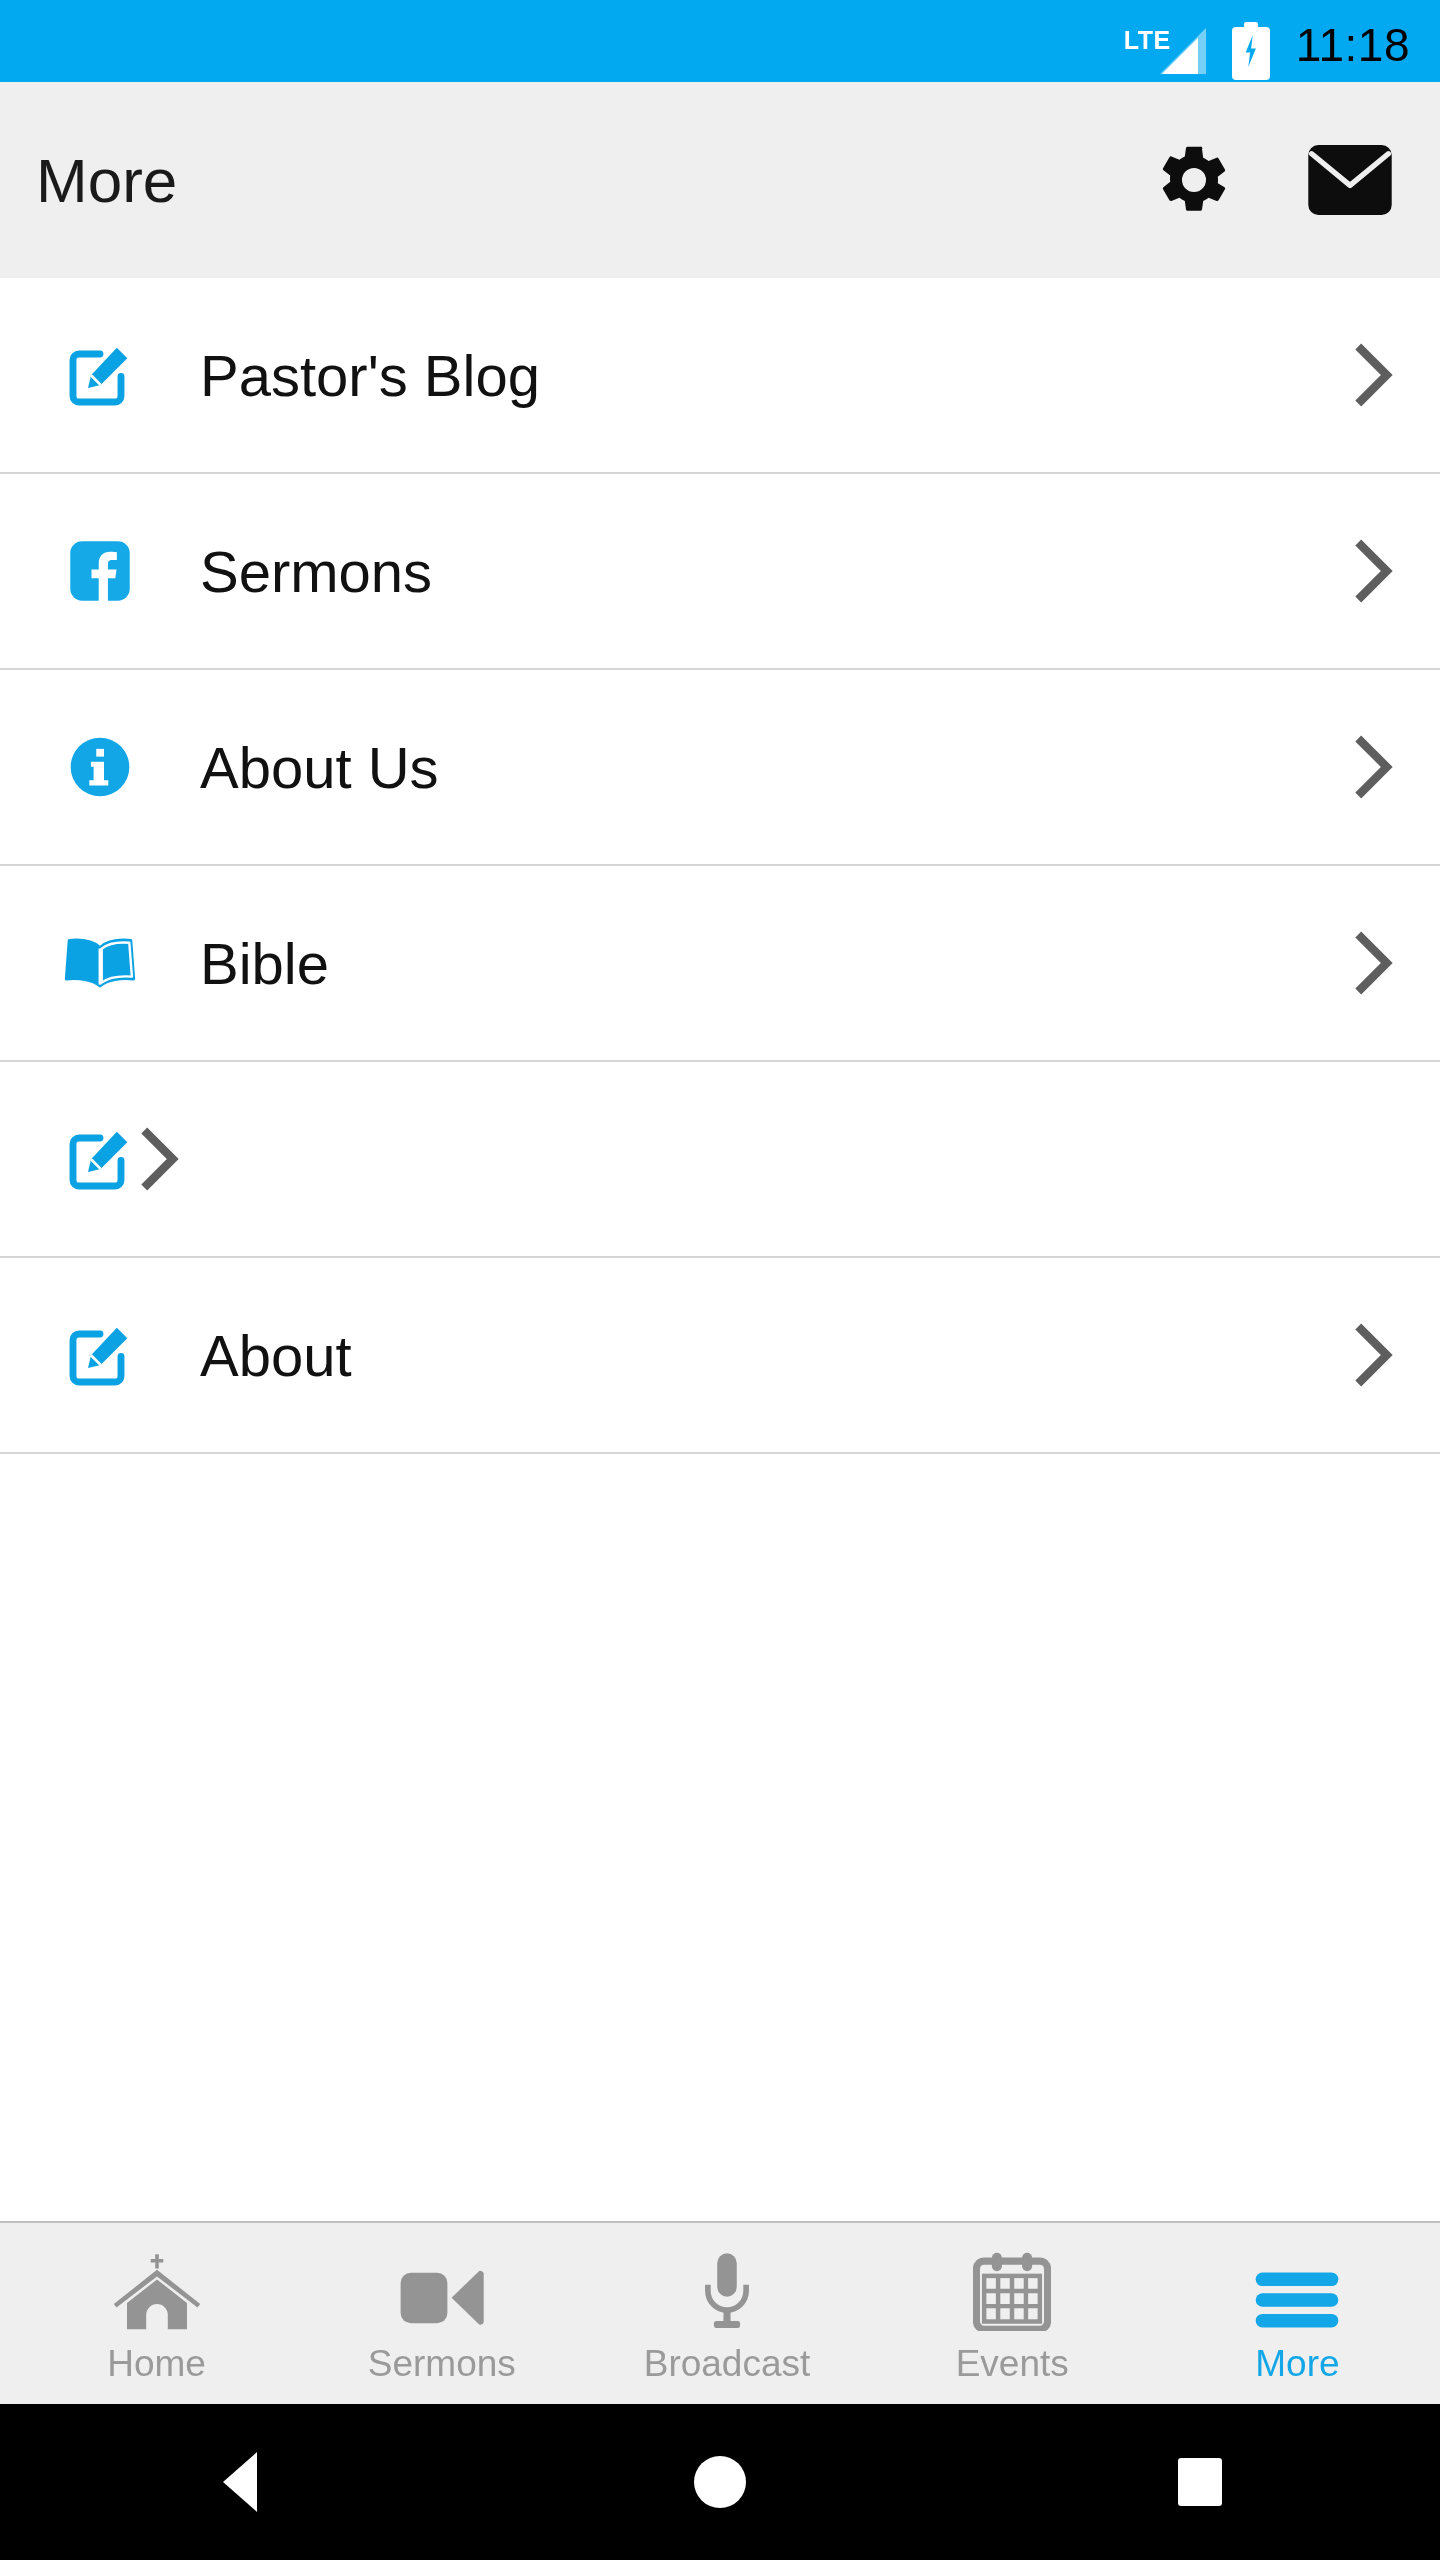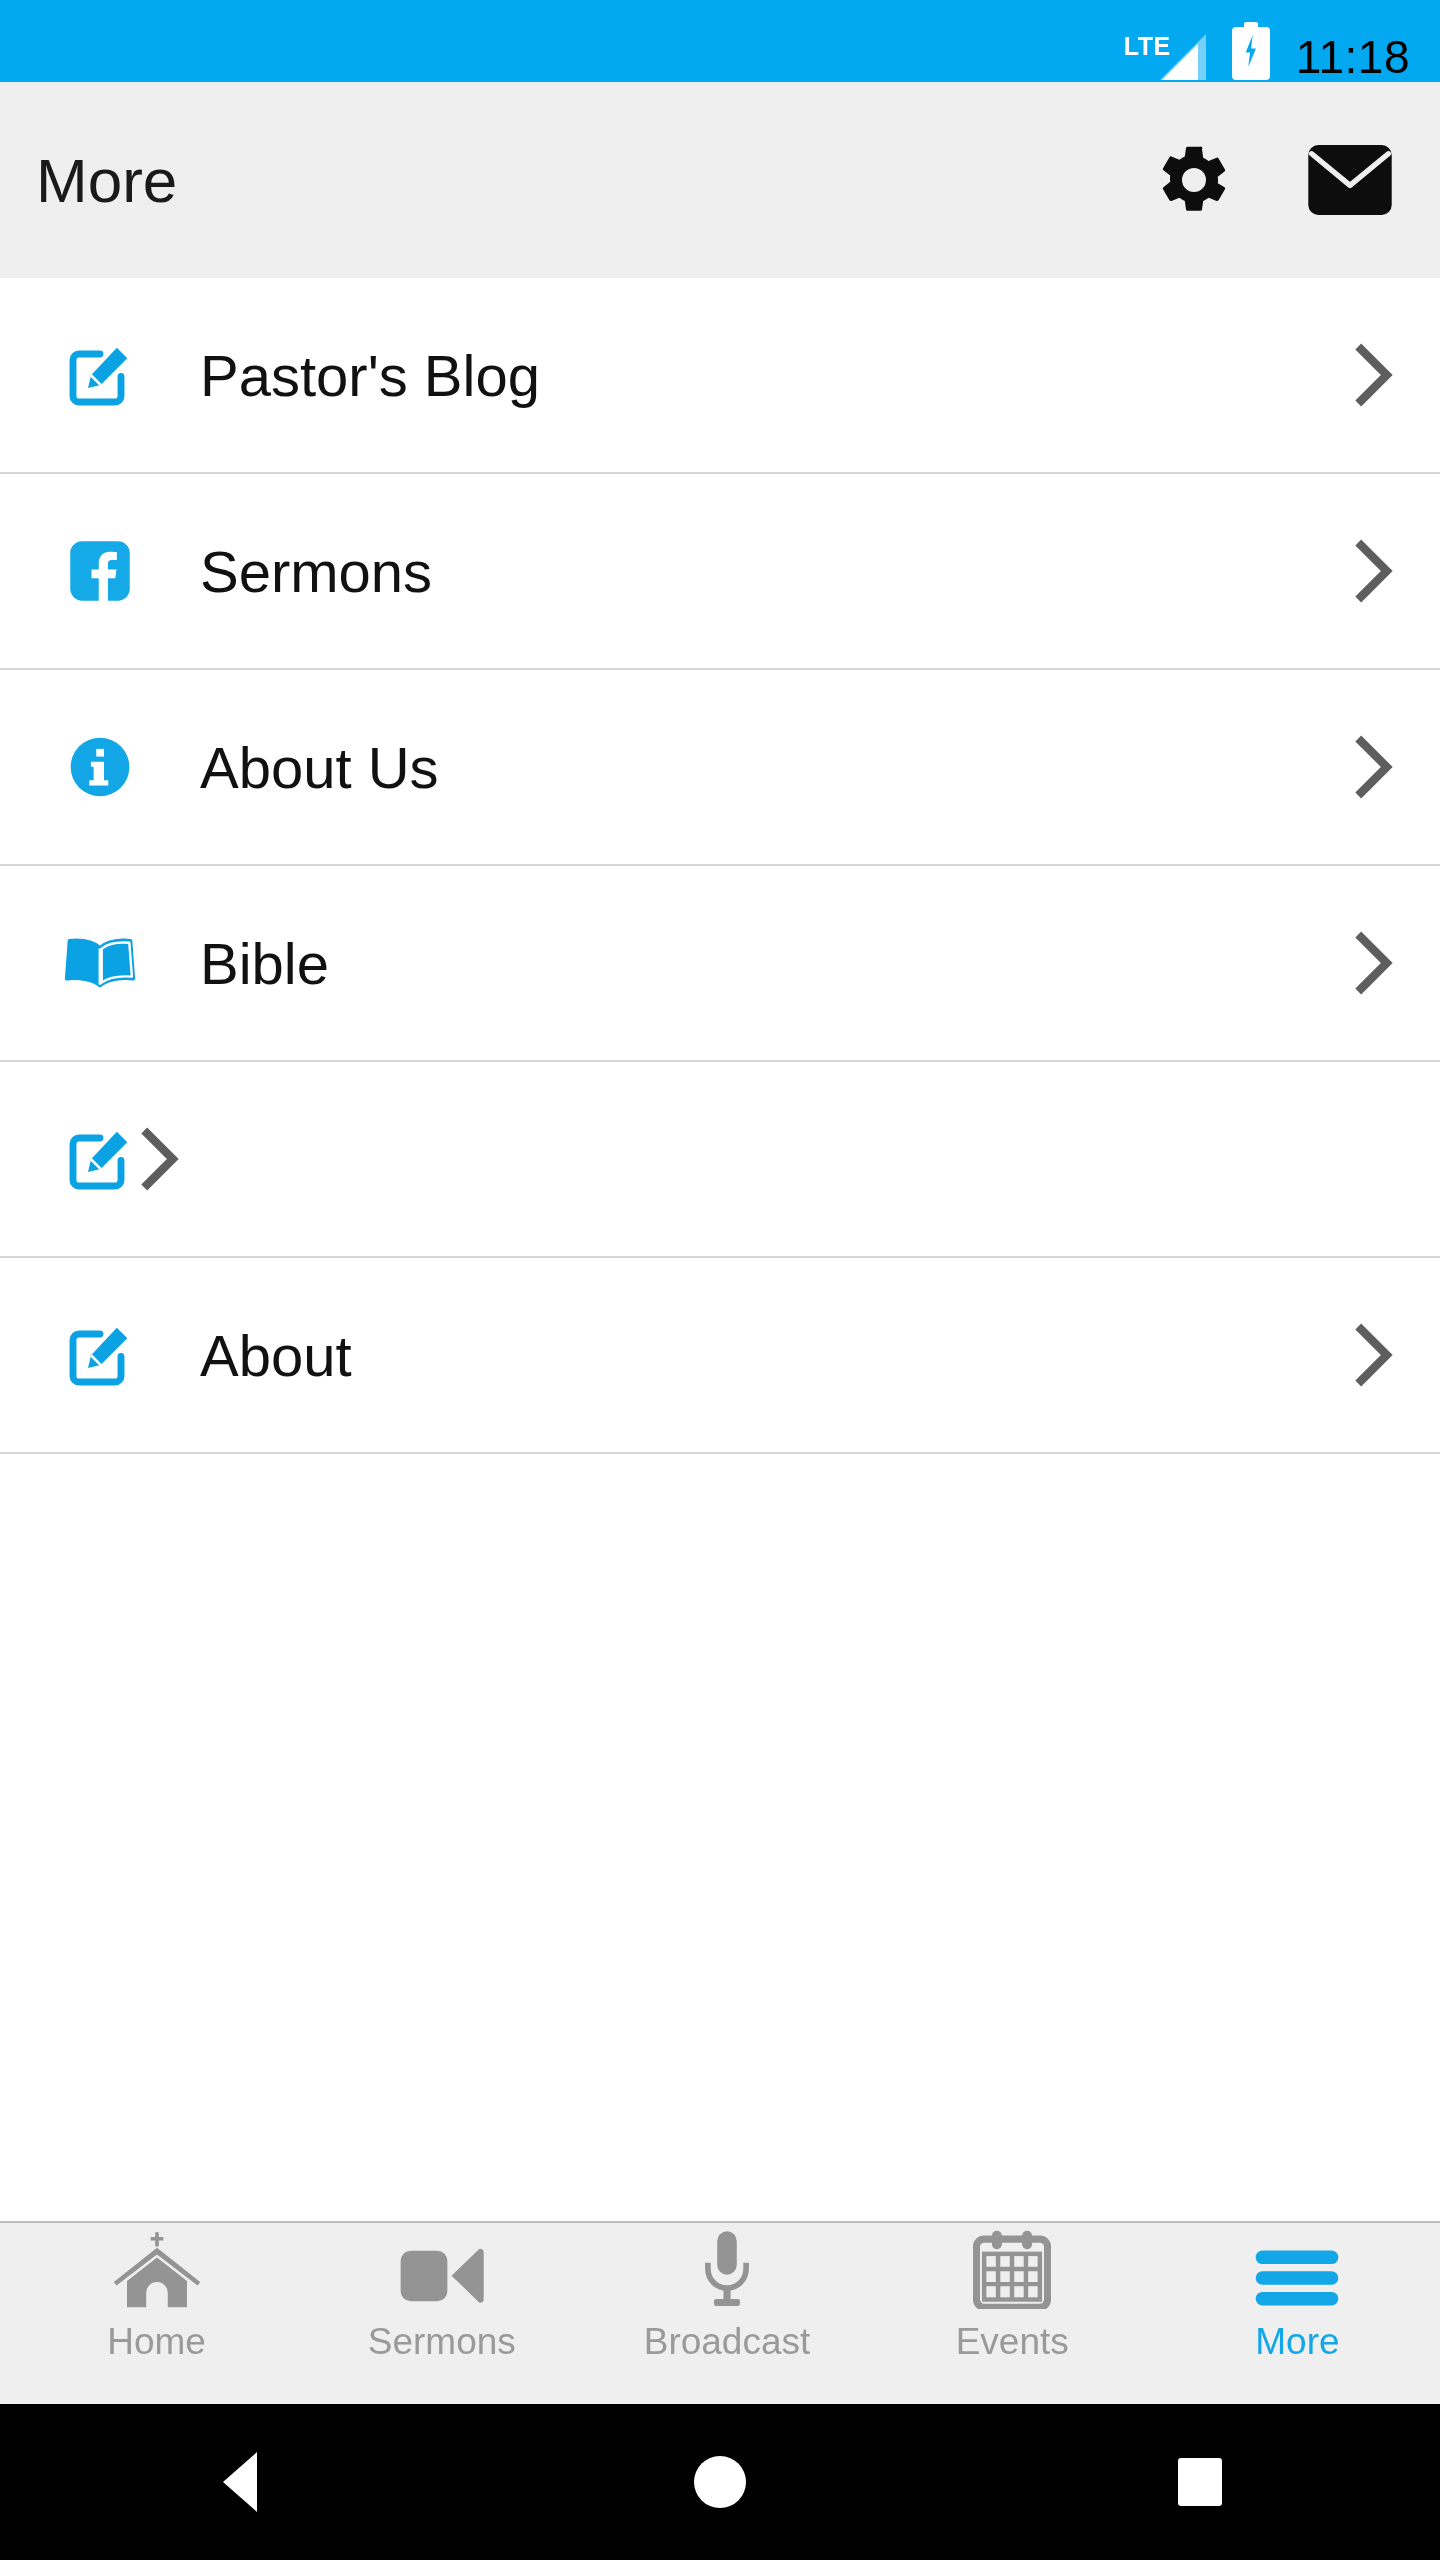--- a/index.html
+++ b/index.html
@@ -10,21 +10,21 @@
     overflow:hidden;
   }
   #screen { position:relative; width:1440px; height:2560px; display:flex; flex-direction:column; }
 
   
   .status-bar {
     height:82px; background:#03A9F0; flex:0 0 82px;
     display:flex; align-items:center; justify-content:flex-end;
     padding-right:30px; gap:0;
   }
-  .status-right { display:flex; align-items:flex-end; gap:26px;margin-top:20px; }
+  .status-right { display:flex; align-items:flex-start; gap:26px;margin-top:20px; }
   .lte-group { display:flex; align-items:flex-end; position:relative; height:52px; }
   .lte-text {
     color:#ffffff; font-size:25px; font-weight:bold; letter-spacing:0.5px;
     line-height:1; position:absolute; left:0; top:6px;
   }
   .signal { width:56px; height:48px; position:relative; margin-left:26px; }
   .signal .tri-full {
     position:absolute; right:0; bottom:0; width:0; height:0;
     border-left:46px solid transparent; border-bottom:46px solid rgba(255,255,255,0.45);
   }
@@ -72,21 +72,21 @@
     flex:1 1 auto; font-size:58px; color:#111111; font-weight:400;
     margin-left:60px; letter-spacing:0px; white-space:nowrap;
   }
   .chevron { flex:0 0 40px; display:flex; align-items:center; justify-content:center; }
   .chevron svg { display:block; }
 
   
   .tabbar {
     flex:0 0 183px; height:183px; background:#EFEFEF;
     border-top:2px solid #BFBFBF;
-    display:flex; align-items:flex-start;padding-left:14px;
+    display:flex; align-items:center;padding-left:14px;
   }
   .tab {
     flex:1 1 0; display:flex; flex-direction:column;
     align-items:center; justify-content:center; gap:14px; cursor:pointer;
     padding-top:8px;
   }
   .tab-icon { height:78px; display:flex; align-items:flex-end; justify-content:center; }
   .tab-label { font-size:37px; color:#9A9A9A; line-height:1; }
   .tab.active .tab-label { color:#13A7E8; }
 

